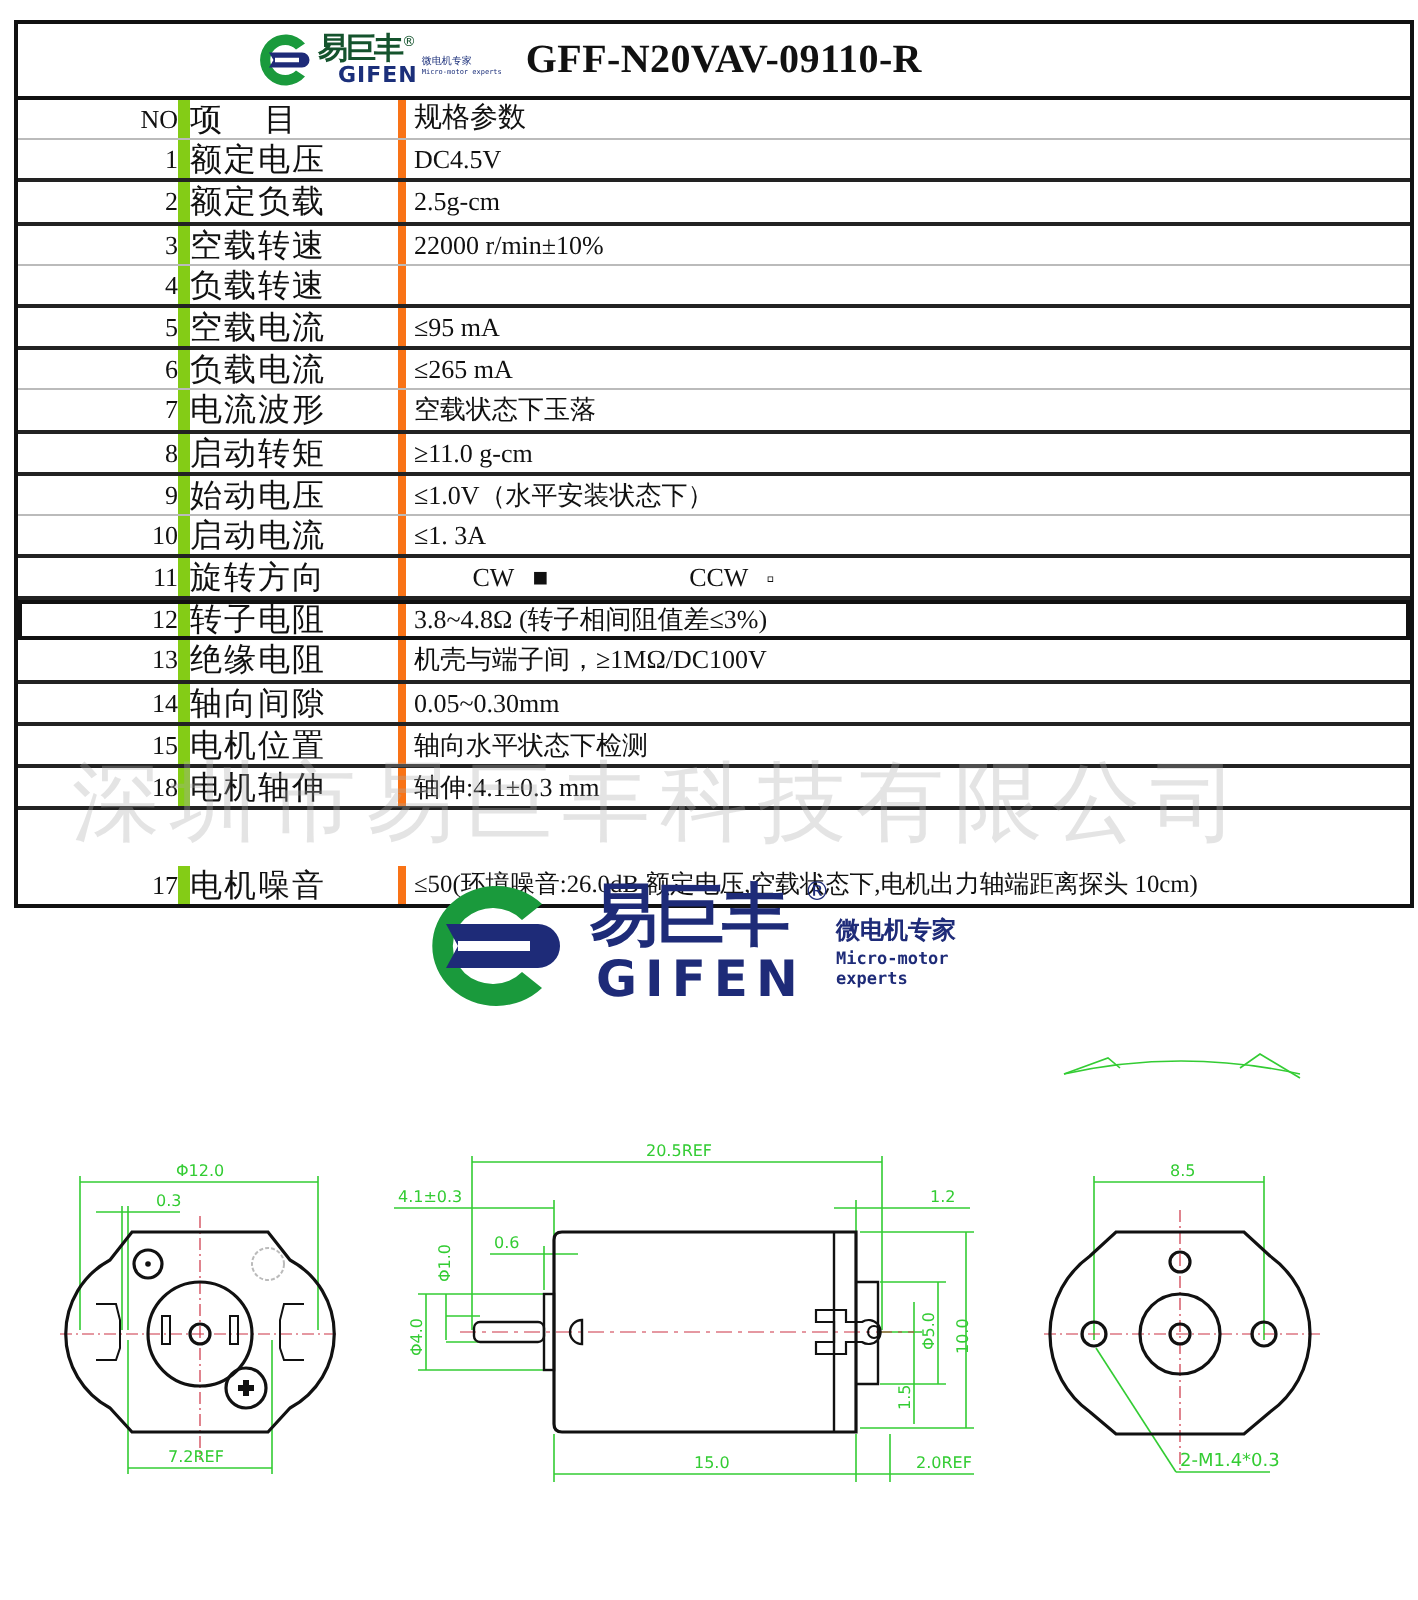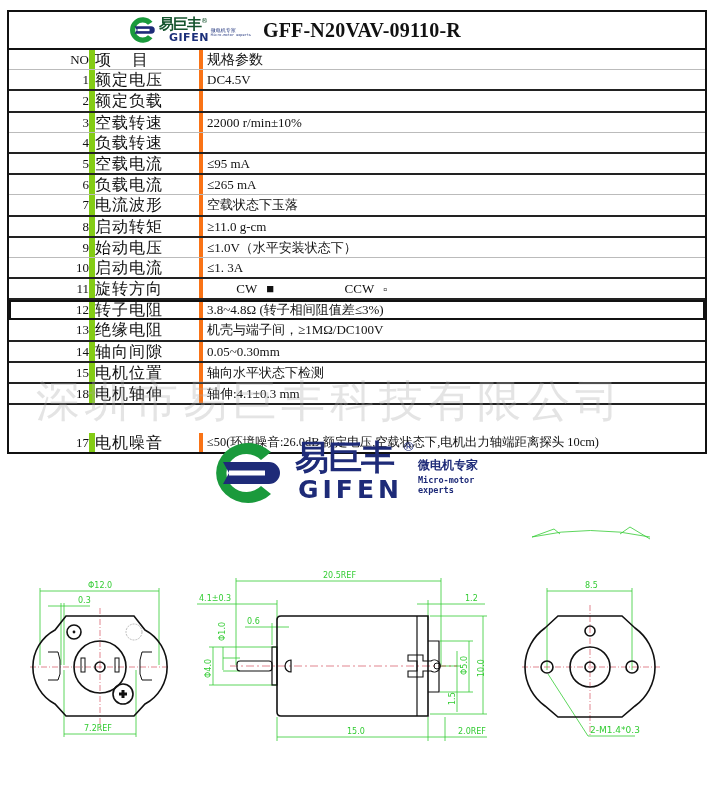--- a/index.html
+++ b/index.html
@@ -89,20 +89,21 @@
   </div>
 
   <div class="row thick">
     <div class="c-no">1</div>
     <div class="c-item">额定电压</div>
     <div class="c-val">DC4.5V</div>
   </div>
   <div class="row thick">
     <div class="c-no">2</div>
     <div class="c-item">额定负载</div>
+    <div class="c-val">2.5g-cm</div>
   </div>
   <div class="row thin">
     <div class="c-no">3</div>
     <div class="c-item">空载转速</div>
     <div class="c-val">22000 r/min±10%</div>
   </div>
   <div class="row thick">
     <div class="c-no">4</div>
     <div class="c-item">负载转速</div>
   </div>

